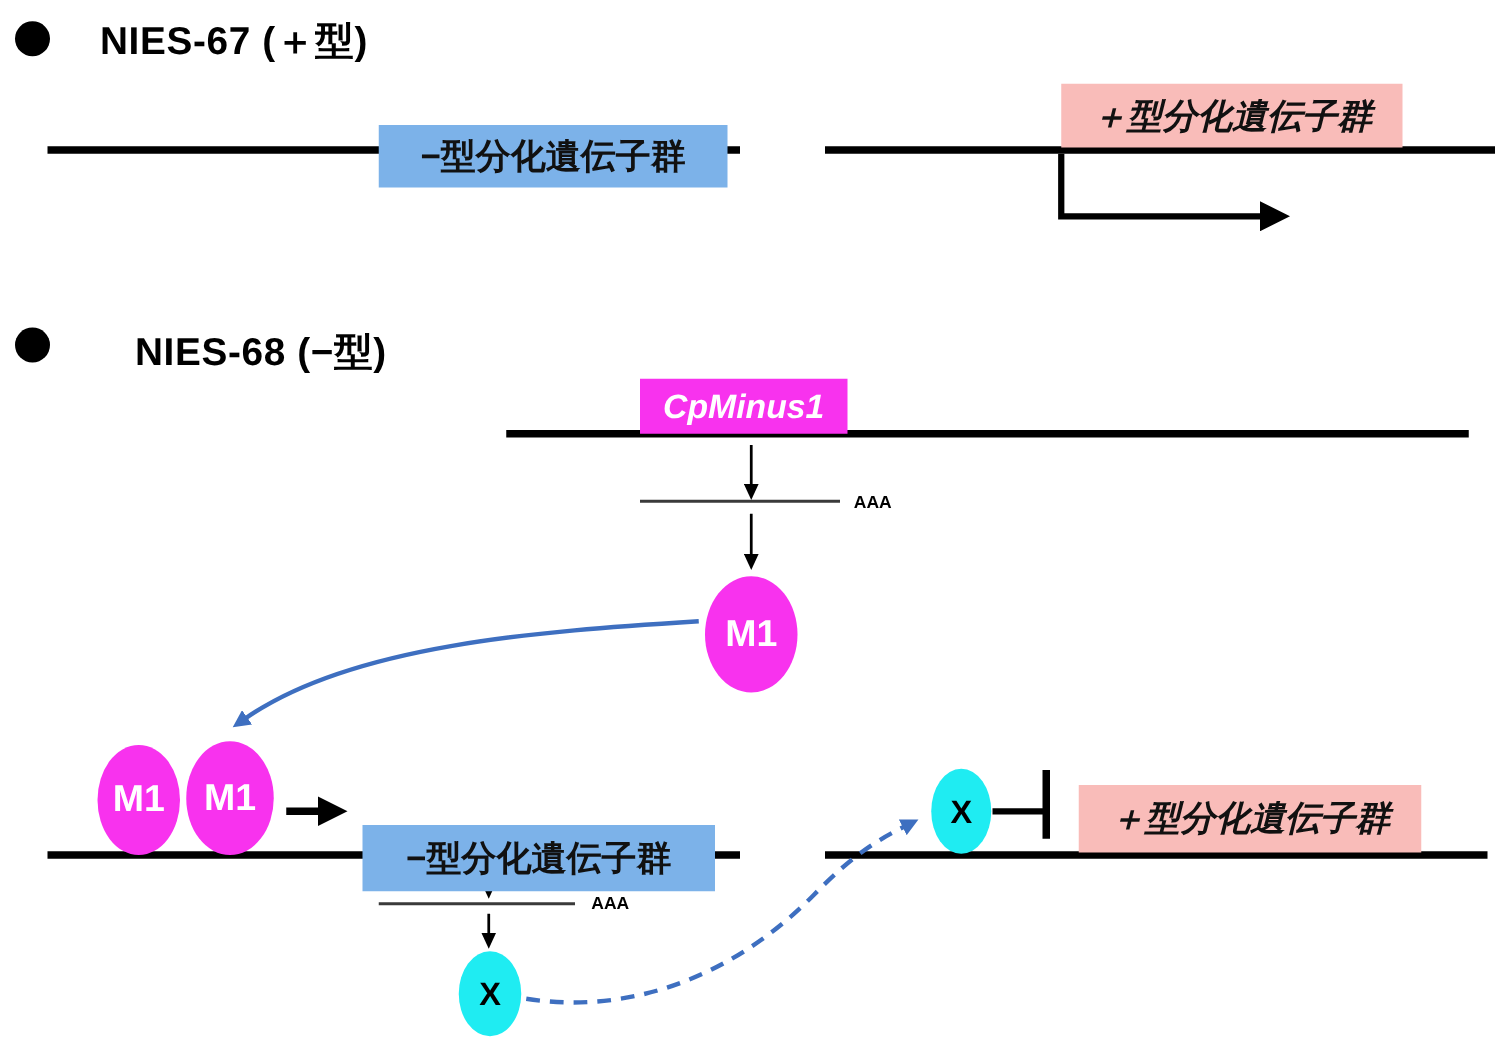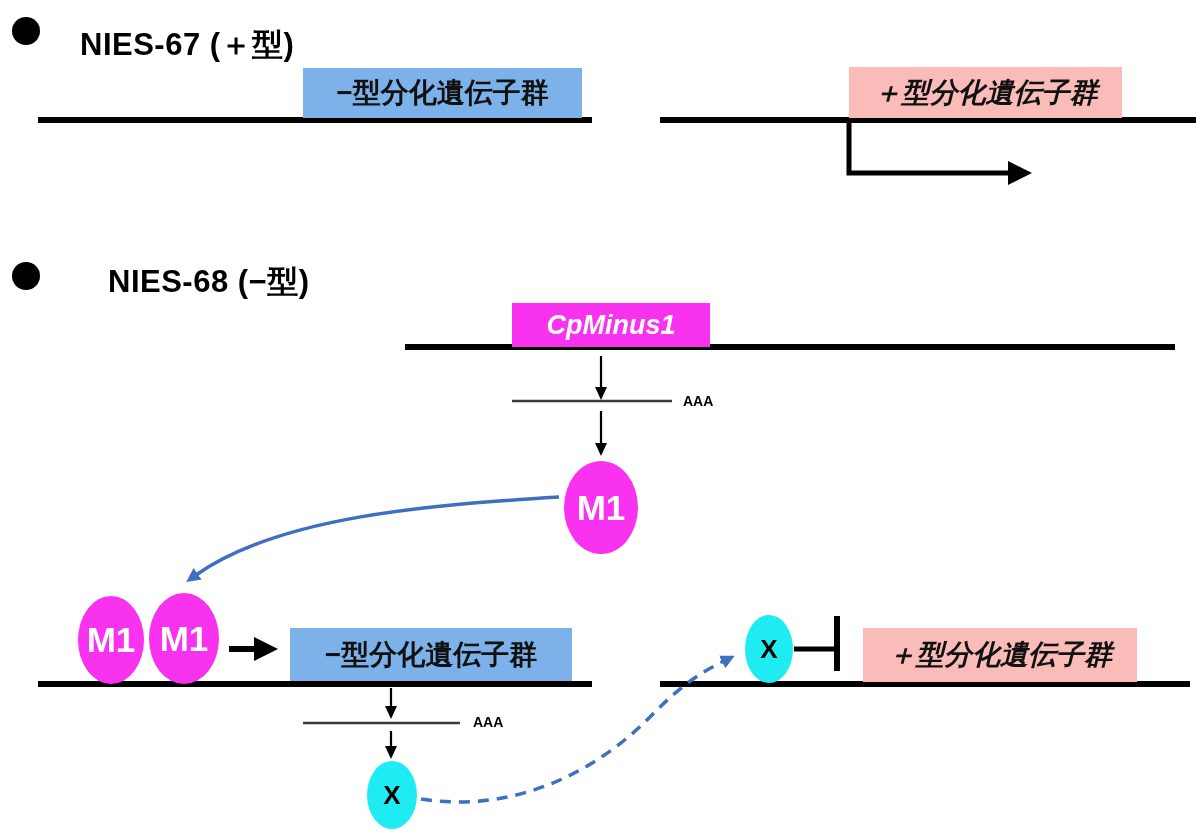--- a/index.html
+++ b/index.html
@@ -17,30 +17,30 @@
     font-family:"Liberation Sans","DejaVu Sans",sans-serif;color:#000;
   }
   #shapes{position:absolute;left:0;top:0;z-index:1;}
   .abs{position:absolute;z-index:2;box-sizing:border-box;}
   .bullet{width:28px;height:28px;border-radius:50%;background:var(--ink);}
   .title{font-size:31px;font-weight:600;white-space:nowrap;letter-spacing:0.5px;}
   .genebox{
     display:flex;align-items:center;justify-content:center;
     font-size:28px;font-weight:700;white-space:nowrap;color:#111;
   }
-  .genebox.blue{background:var(--minus-box-bg);}
+  .genebox.blue{background:var(--minus-box-bg);margin-top:32px;}
   .genebox.pink{background:var(--plus-box-bg);font-style:italic;}
   .genebox.magenta{
     background:var(--gene-magenta);color:#fff;font-style:italic;font-size:27px;
   }
   .ellipse{
     display:flex;align-items:center;justify-content:center;border-radius:50%;
     font-weight:700;
   }
-  .ellipse.magenta{background:var(--gene-magenta);color:#fff;font-size:35px;}
+  .ellipse.magenta{background:var(--gene-magenta);color:#fff;font-size:30px;}
   .ellipse.cyan{background:var(--protein-cyan);color:#000;font-size:26px;}
   .aaa{font-size:14px;font-weight:700;letter-spacing:0px;white-space:nowrap;}
   .stroke-ink{stroke:var(--ink);}
   .stroke-mrna{stroke:var(--mrna-line);}
   .stroke-blue{stroke:var(--arrow-blue);}
   .fill-ink{fill:var(--ink);}
   .fill-blue{fill:var(--arrow-blue);}
 </style>
 </head>
 <body>
@@ -86,29 +86,29 @@
 
     <line x1="391" y1="731" x2="391" y2="747" stroke-width="2.2" class="stroke-ink" marker-end="url(#thinHead)"></line>
 
     <path d="M421,799 C510,813 592,776 651,716 C682,684 702,672 724,661" fill="none" stroke-width="3.5" stroke-dasharray="11 8" class="stroke-blue" marker-end="url(#blueHead)"></path>
 
     <line x1="794" y1="649" x2="835" y2="649" stroke-width="5" class="stroke-ink"></line>
     <line x1="837" y1="616" x2="837" y2="671" stroke-width="6" class="stroke-ink"></line>
   </svg>
 
   <div class="abs bullet" style="left:12px;top:17px;"></div>
-  <div class="abs title" style="left:80px;top:12px;margin-top:12px;">NIES-67 (＋型)</div>
+  <div class="abs title" style="left:80px;top:12px;">NIES-67 (＋型)</div>
 
   <div class="abs genebox blue" style="left:303px;top:68px;width:279px;height:50px;">−型分化遺伝子群</div>
   <div class="abs genebox pink" style="left:849px;top:67px;width:273px;height:51px;">＋型分化遺伝子群</div>
 
   <div class="abs bullet" style="left:12px;top:262px;"></div>
   <div class="abs title" style="left:80px;top:261px;margin-left:28px;">NIES-68 (−型)</div>
 
-  <div class="abs genebox magenta" style="left:512px;top:303px;width:198px;height:44px;">CpMinus1</div>
+  <div class="abs genebox magenta" style="left:512px;top:303px;width:166px;height:44px;">CpMinus1</div>
 
   <div class="abs aaa" style="left:683px;top:393px;">AAA</div>
 
   <div class="abs ellipse magenta" style="left:564px;top:461px;width:74px;height:93px;">M1</div>
 
   <div class="abs ellipse magenta" style="left:78px;top:596px;width:66px;height:88px;">M1</div>
   <div class="abs ellipse magenta" style="left:149px;top:593px;width:70px;height:91px;">M1</div>
 
   <div class="abs genebox blue" style="left:290px;top:628px;width:282px;height:53px;">−型分化遺伝子群</div>
 

